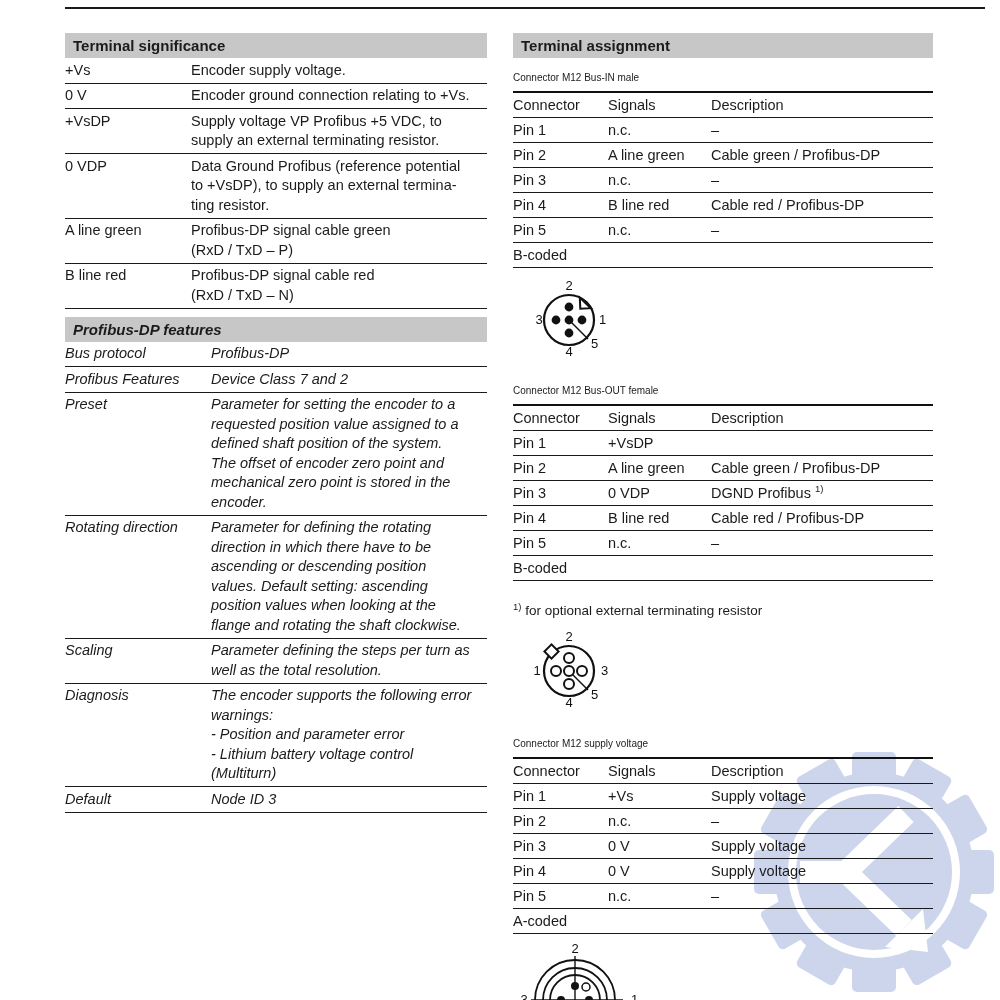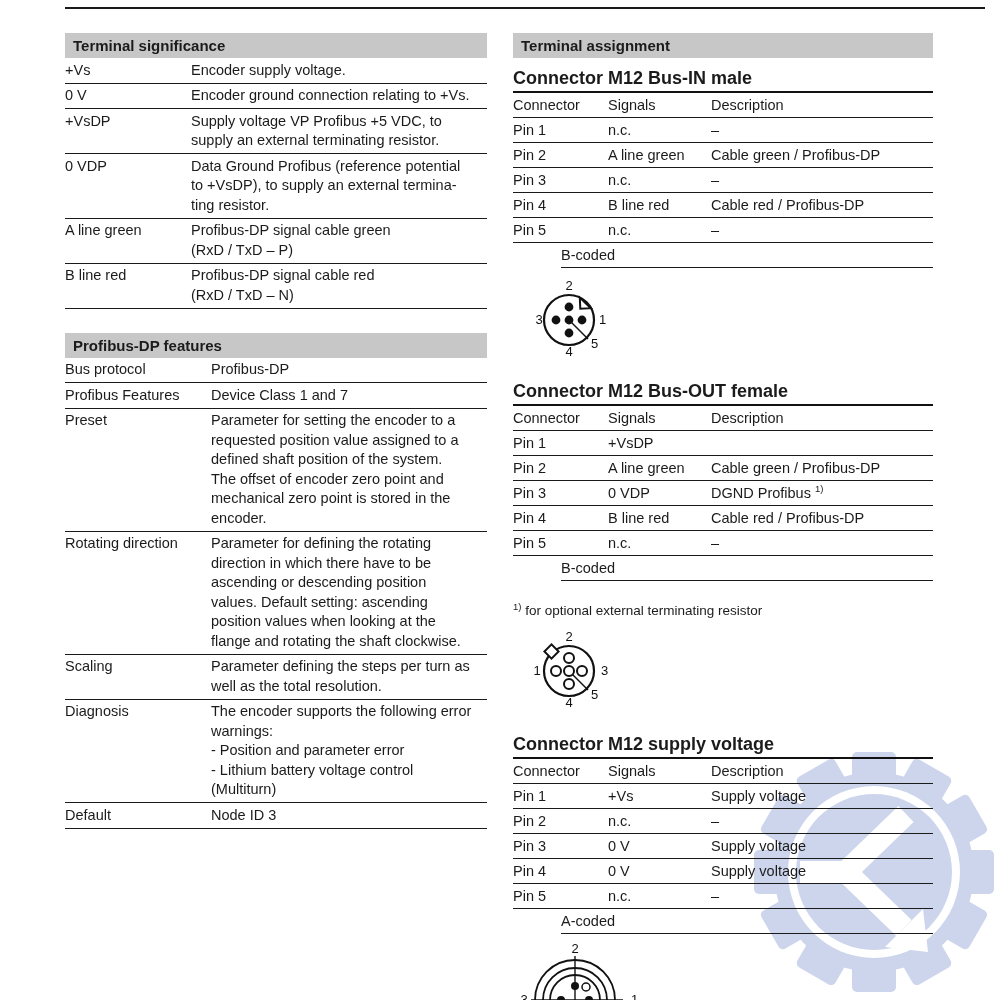--- a/index.html
+++ b/index.html
@@ -13,32 +13,32 @@
   .col-left { left:65px; width:422px; }
   .col-right { left:513px; width:420px; }
 
   .bar { background:#c7c7c7; font-weight:bold; font-size:15px; padding:4px 8px; line-height:17px; }
 
   
   .trow { display:flex; border-bottom:1.6px solid #1a1a1a; padding:2.5px 0 2.5px; font-size:14.5px; line-height:19.5px; }
   .term { flex:0 0 120px; padding-right:6px; }
   .pf .term { flex:0 0 140px; }
   .desc { flex:1; white-space:pre-line; }
-  .tbl2 { margin-top:24px; }
+  .tbl2 { margin-top:8px;font-style:italic; }
 
   
-  .subhead { font-weight:bold; font-size:18px; padding:4px 0 4px; border-bottom:2.2px solid #111; line-height:18px; }
+  .subhead { font-weight:normal; font-size:10px; padding:4px 0 4px; border-bottom:2.2px solid #111; line-height:18px; }
   .sec1 { margin-top:7px; }
   .sec2 { margin-top:14px; }
   .sec3 { margin-top:16px; }
   .rrow { display:flex; border-bottom:1.6px solid #1a1a1a; padding:2.5px 0 2.5px; font-size:14.5px; line-height:19px; }
   .c0 { flex:0 0 95px; }
   .c1 { flex:0 0 103px; }
   .c2 { flex:1; }
-  .coded { border-bottom:1.6px solid #1a1a1a; padding:2.5px 0 2.5px; font-size:14.5px; line-height:19px;margin-left:48px; }
+  .coded { border-bottom:1.6px solid #1a1a1a; padding:2.5px 0 2.5px; font-size:14.5px; line-height:19px; }
   sup { font-size:9.5px; line-height:0; }
   .footnote { font-size:13.5px; margin:21px 0 0 0; line-height:17px; }
   .diagram { margin:8px 0 4px 4px; }
   .diagram svg text { font-size:13px; fill:#111; font-family:"Liberation Sans", sans-serif; }
 </style>
 </head>
 <body>
 
 <div class="page">
   <div class="top-rule"></div>
@@ -131,21 +131,21 @@
 
     <div class="tbl2 pf">
       <div class="bar">Profibus-DP features</div>
       <div>
         <div class="trow">
             <div class="term">Bus protocol</div>
             <div class="desc">Profibus-DP</div>
           </div>
         <div class="trow">
             <div class="term">Profibus Features</div>
-            <div class="desc">Device Class 1 and 7</div>
+            <div class="desc">Device Class 7 and 2</div>
           </div>
         <div class="trow">
             <div class="term">Preset</div>
             <div class="desc">Parameter for setting the encoder to a
 requested position value assigned to a
 defined shaft position of the system.
 The offset of encoder zero point and
 mechanical zero point is stored in the
 encoder.</div>
           </div>

